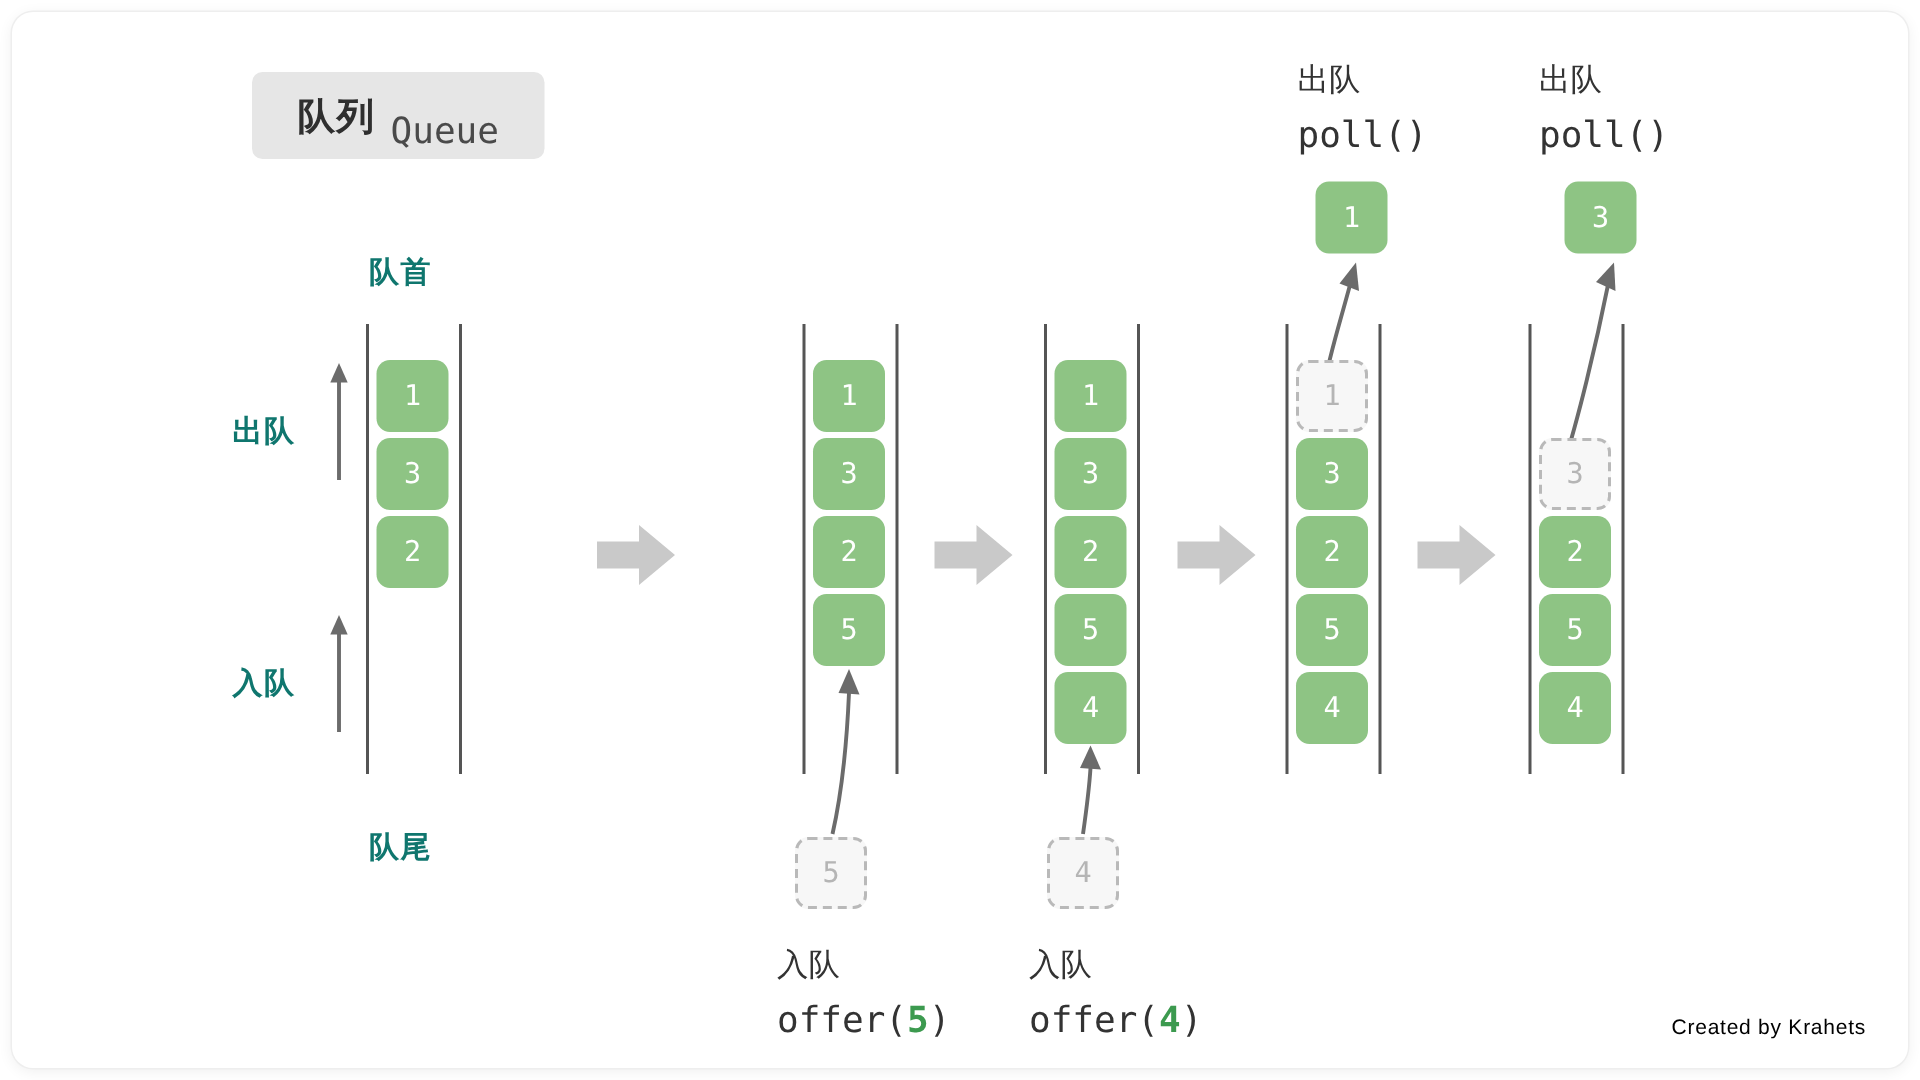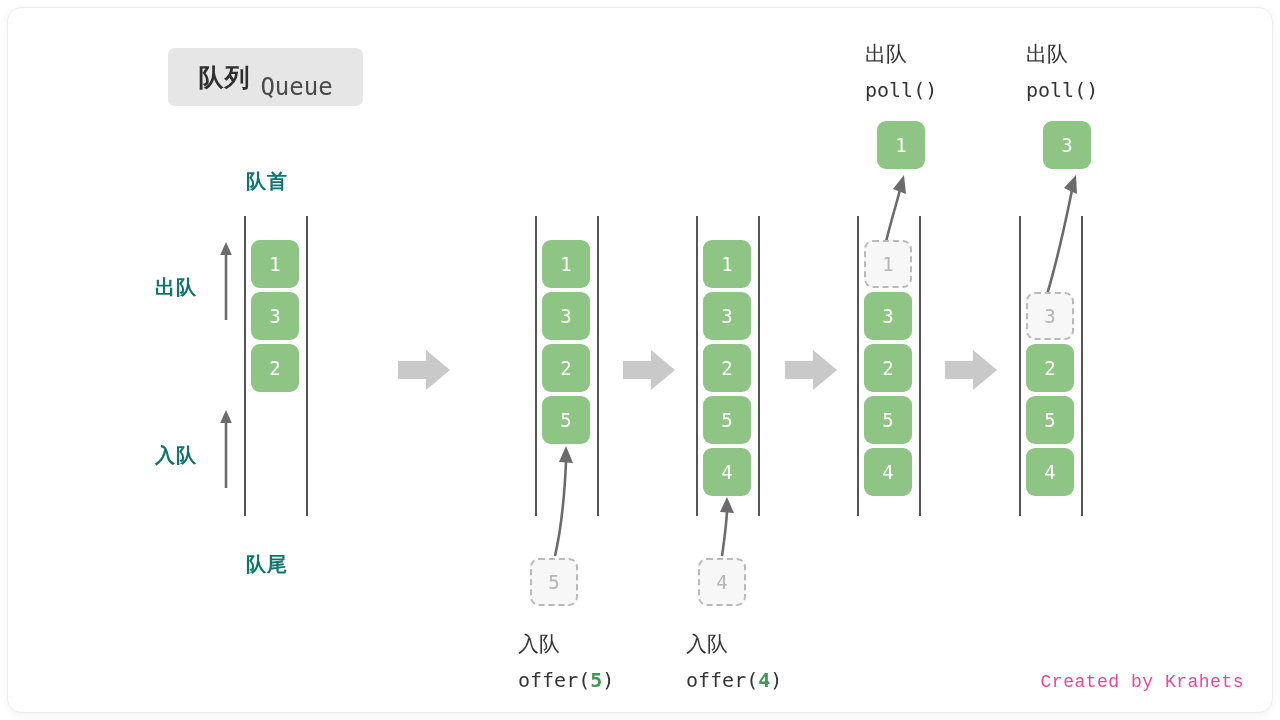--- a/index.html
+++ b/index.html
@@ -60,21 +60,21 @@
   }
   .op-head {
     font-size: 20px;
     color: #333333;
     line-height: 36px;
     white-space: nowrap;
     text-align: left;
   }
   .op-head .mono {
     font-family: "DejaVu Sans Mono", "Liberation Mono", monospace;
-    font-size: 20px;
+    font-size: 24px;
     color: #333333;
   }
   .op-head .cn {
     font-size: 21px;
     color: #333333;
   }
   .op-head .green {
     color: #3c9a4f;
     font-weight: bold;
   }
@@ -101,23 +101,23 @@
   }
   .cell.ghost {
     background: #f7f7f7;
     border: 2px dashed #b9b9b9;
     color: #b5b5b5;
   }
 
   
   #watermark {
     right: 28px; bottom: 20px;
-    font-family: Liberation Mono, monospace;
-    font-size: 18px;
-    color: #ec4899;
+    font-family: Liberation Sans, sans-serif;
+    font-size: 14px;
+    color: #000000;
     letter-spacing: 0.5px;
   }
 
   svg { overflow: visible; }
 </style>
 </head>
 <body>
 
 <div id="canvas">
 

